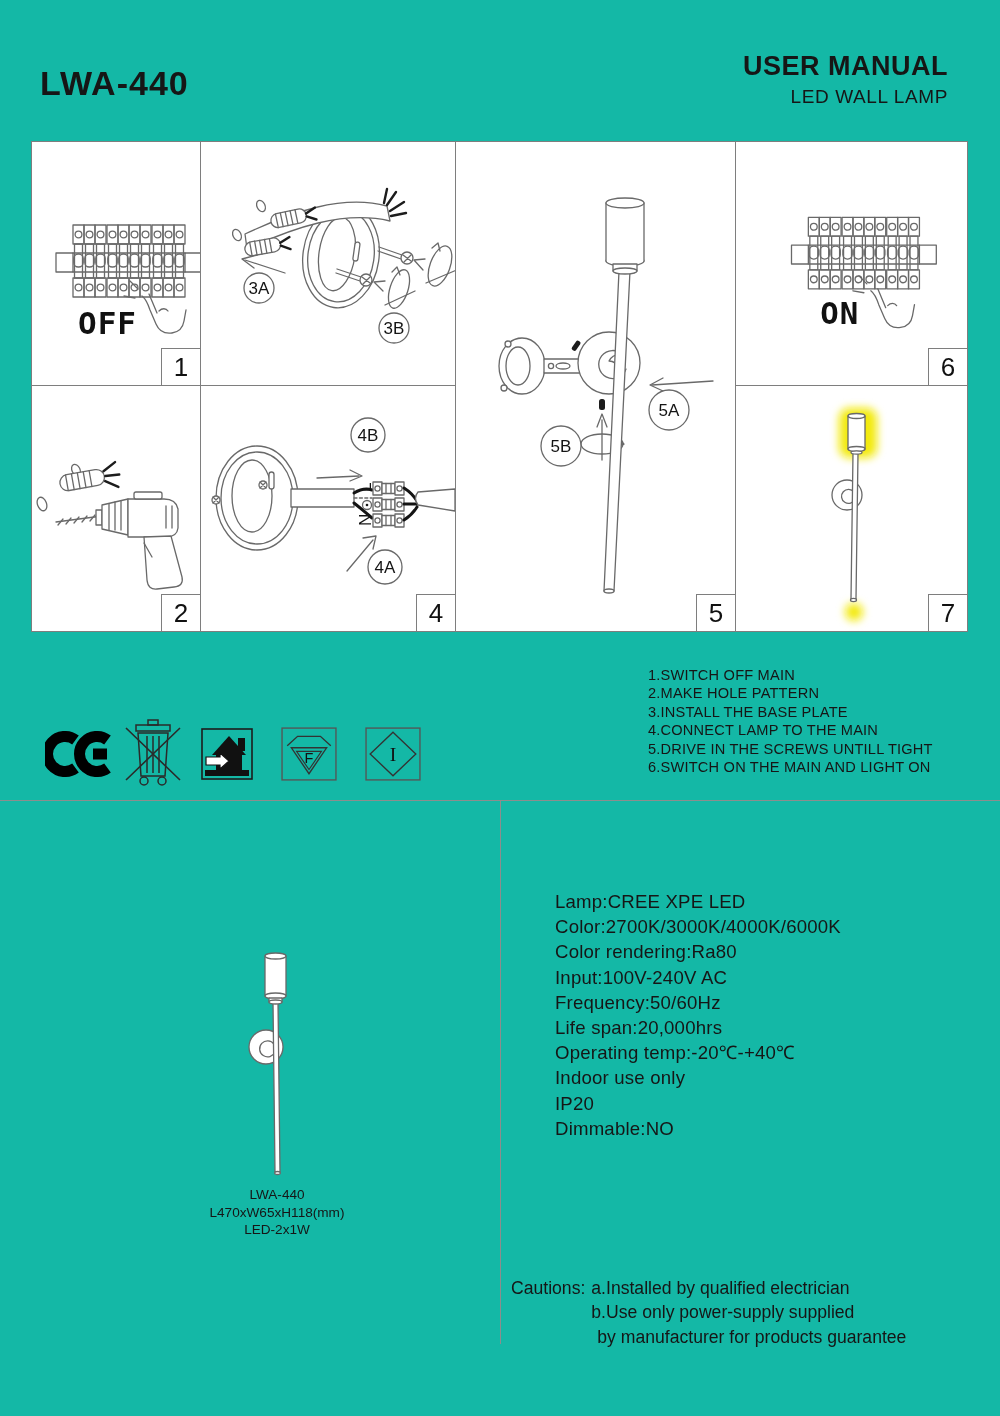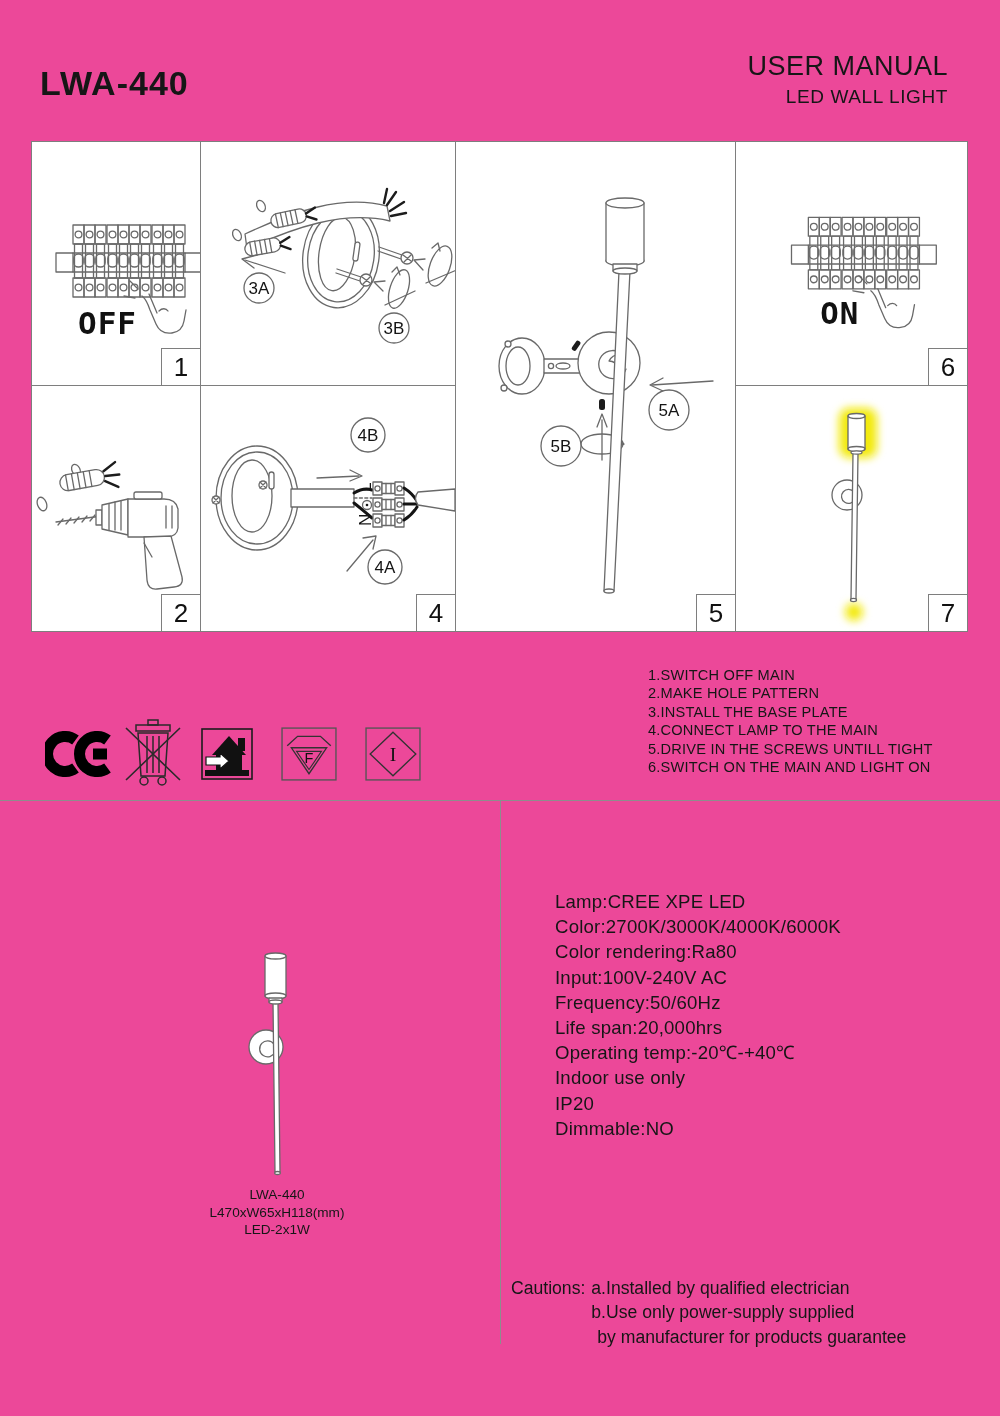--- a/index.html
+++ b/index.html
@@ -1,23 +1,23 @@
 <!DOCTYPE html>
 <html><head>
 <meta charset="utf-8">
 <style>
   html,body{margin:0;padding:0;background:#e8e8e8}
-  .page{position:relative;width:1000px;height:1416px;background:#ec4899;margin:0 auto;
+  .page{position:relative;width:1000px;height:1416px;background:#14b8a6;margin:0 auto;
         font-family:"Liberation Sans",sans-serif;color:#161616;overflow:hidden}
   .abs{position:absolute}
 
   
   .model{left:40px;top:64px;font-size:34px;font-weight:700;letter-spacing:1px}
   .mtitle{right:52px;top:51px;text-align:right}
-  .mt1{font-size:27px;font-weight:400;letter-spacing:.5px}
+  .mt1{font-size:27px;font-weight:700;letter-spacing:.5px}
   .mt2{font-size:19px;margin-top:4px;letter-spacing:.6px}
 
   
   .grid{left:31px;top:141px;width:937px;height:491px}
   .panel{position:absolute;border:1px solid #7e7e7e;box-sizing:border-box;background:#fff}
   #p1{left:0;top:0;width:170px;height:245px}
   #p3{left:169px;top:0;width:308px;height:245px}
   #p5{left:424px;top:0;width:281px;height:491px}
   #p6{left:704px;top:0;width:233px;height:245px}
   #p2{left:0;top:244px;width:170px;height:247px}
@@ -100,21 +100,21 @@
         <path d="M17,15 c3,-3 7,-3 9,0"></path>
         <path d="M-4,-7 l-8,-8"></path>
         <path d="M-7,2 l-11,-2"></path>
       </g>
     </defs>
   </svg>
 
   <div class="abs model">LWA-440</div>
   <div class="abs mtitle">
     <div class="mt1">USER MANUAL</div>
-    <div class="mt2">LED WALL LIGHT</div>
+    <div class="mt2">LED WALL LAMP</div>
   </div>
 
   <div class="abs grid">
 
     <div class="panel" id="p1">
       <svg class="line-art" viewBox="0 0 168 243">
         <g transform="translate(22,79)">
             <use href="#breaker-art"></use>
           </g>
         <use href="#point-hand" x="110" y="154"></use>

